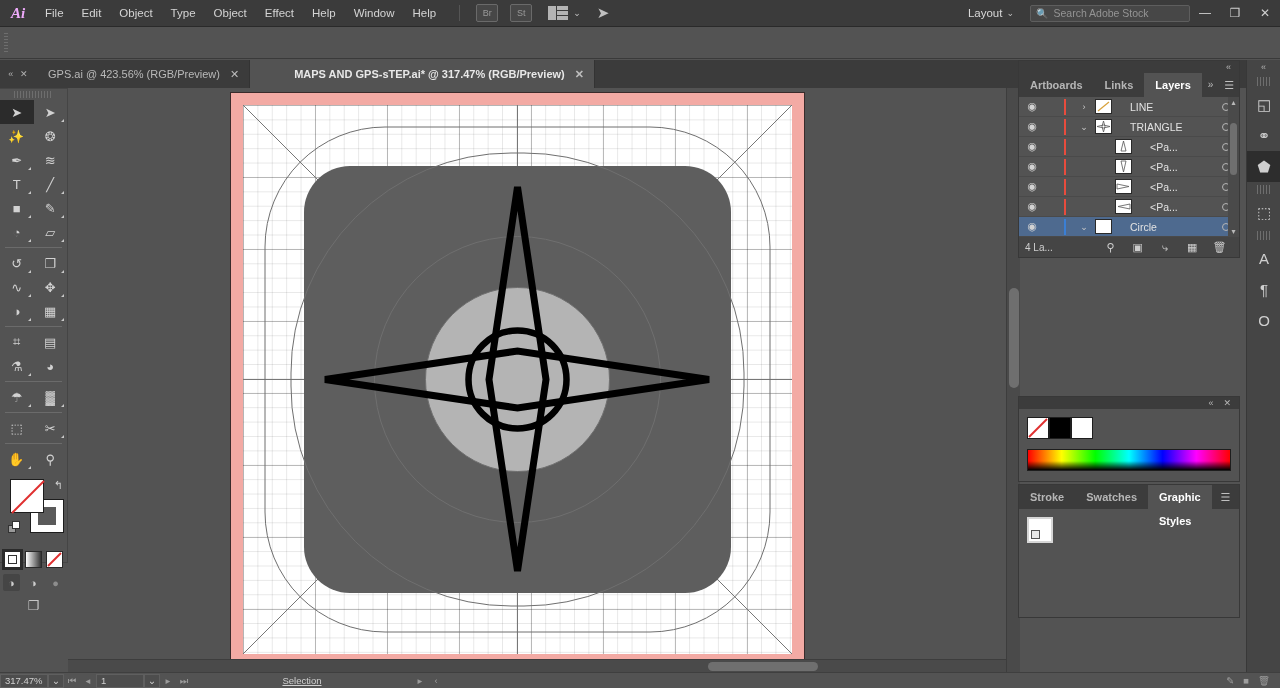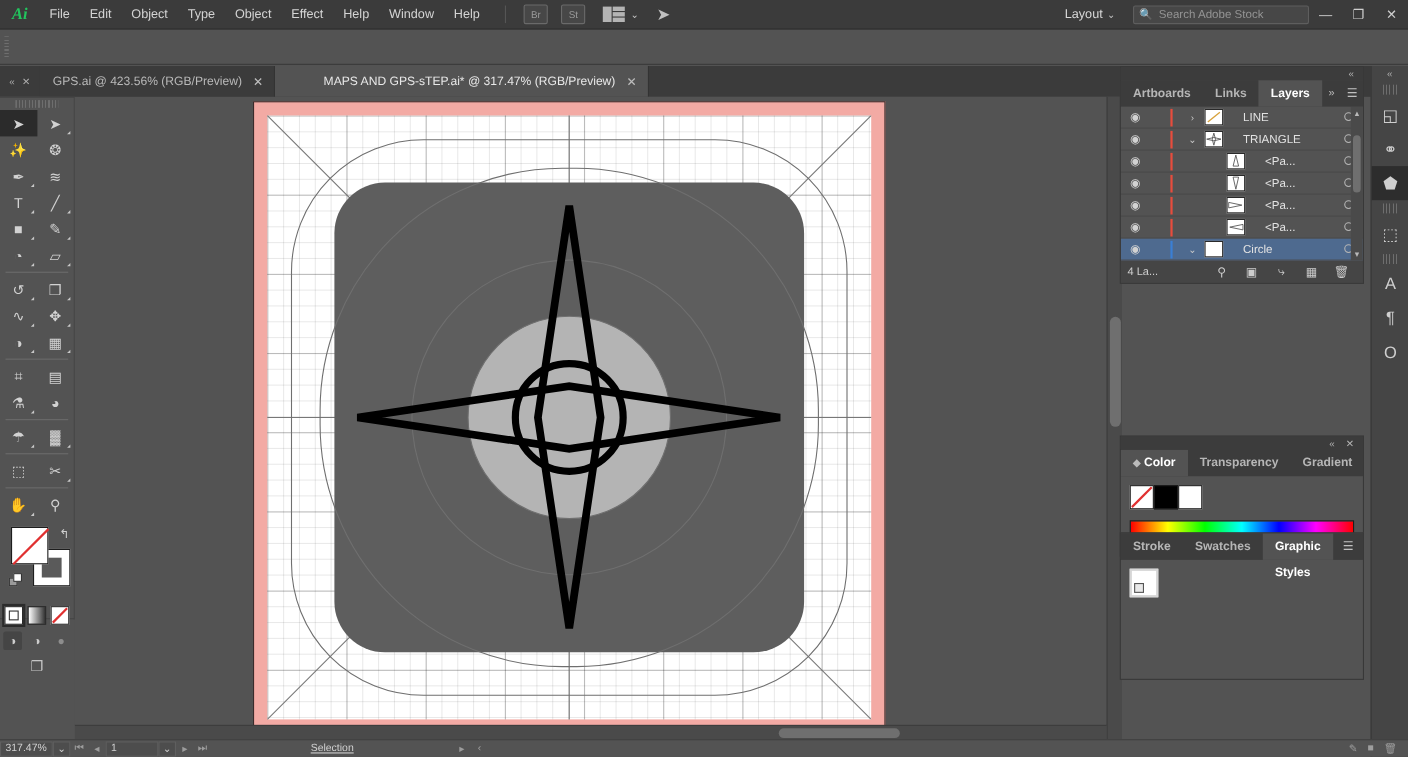--- a/index.html
+++ b/index.html
@@ -13,21 +13,21 @@
   }
 
   
   #menubar {
     position:absolute; left:0; top:0; width:1280px; height:27px;
     background:#3b3b3b; display:flex; align-items:center;
     border-bottom:1px solid #2a2a2a;
   }
   #ai-logo {
     width:36px; height:27px; display:flex; align-items:center; justify-content:center;
-    color:#22c55e; font-weight:bold; font-size:15px; font-style:italic;
+    color:#f0abfc; font-weight:bold; font-size:15px; font-style:italic;
     font-family:"Liberation Serif", serif;
   }
   .menu-item {
     padding:0 9px; height:27px; line-height:27px; color:#d4d4d4; font-size:11.5px;
     cursor:default; white-space:nowrap;
   }
   #menu-sep { width:1px; height:16px; background:#555; margin:0 10px 0 14px; }
   .mb-icon {
     width:22px; height:18px; margin:0 6px; display:flex; align-items:center; justify-content:center;
     border-radius:2px; font-size:9px; color:#9a9a9a; border:1px solid #6a6a6a; background:#474747;
@@ -63,21 +63,21 @@
     position:absolute; left:0; top:60px; width:1280px; height:28px;
     background:#3b3b3b; display:flex; align-items:flex-end;
   }
   #tab-collapse { width:36px; height:28px; display:flex; align-items:center;
     justify-content:space-around; padding:0 5px; color:#b0b0b0; font-size:9px; }
   .doc-tab {
     height:28px; display:flex; align-items:center; gap:10px; padding:0 10px 0 12px;
     font-size:11px; color:#b9b9b9; background:#3b3b3b; border-right:1px solid #333;
     white-space:nowrap;
   }
-  .doc-tab.active { background:#535353; color:#e8e8e8; font-weight:normal;padding-left:44px; }
+  .doc-tab.active { background:#535353; color:#e8e8e8; font-weight:bold;padding-left:44px; }
   .doc-tab .x { font-size:11px; color:#bdbdbd; }
   #tabbar-right { margin-left:auto; color:#b0b0b0; font-size:9px; padding:0 8px 7px 0; }
 
   
   #toolbar {
     position:absolute; left:0; top:88px; width:68px; height:475px;
     background:#535353; border:1px solid #454545; border-left:none;
   }
   #toolbar-grip { height:7px; background:repeating-linear-gradient(to right,#6e6e6e 0 1px,transparent 1px 3px);
     margin:2px 14px 2px 14px; }
@@ -597,28 +597,20 @@
       <span class="lf-icon">▦</span>
       <span class="lf-icon">🗑</span>
     </div>
   </div>
 
   <div class="panel" id="colorpanel">
     <div class="panel-head">
       <span>«</span>
       <span>✕</span>
     </div>
-    <div class="tabs">
-      <div class="ptab active">
-        <span style="color:#bbb;font-size:9px;margin-right:3px;">◆</span><span>Color</span>
-      </div>
-      <div class="ptab">Transparency</div>
-      <div class="ptab">Gradient</div>
-      <span class="menu-burger">☰</span>
-    </div>
     <div id="color-body">
       <div id="cswatches">
         <div class="csw" style="background:#ffffff;">
           <svg width="20" height="20" style="position:absolute;left:0;top:0;">
               <line x1="1" y1="19" x2="19" y2="1" stroke="#e03030" stroke-width="2"></line>
             </svg>
         </div>
         <div class="csw" style="background:#000000;"></div>
         <div class="csw" style="background:#ffffff;"></div>
       </div>

